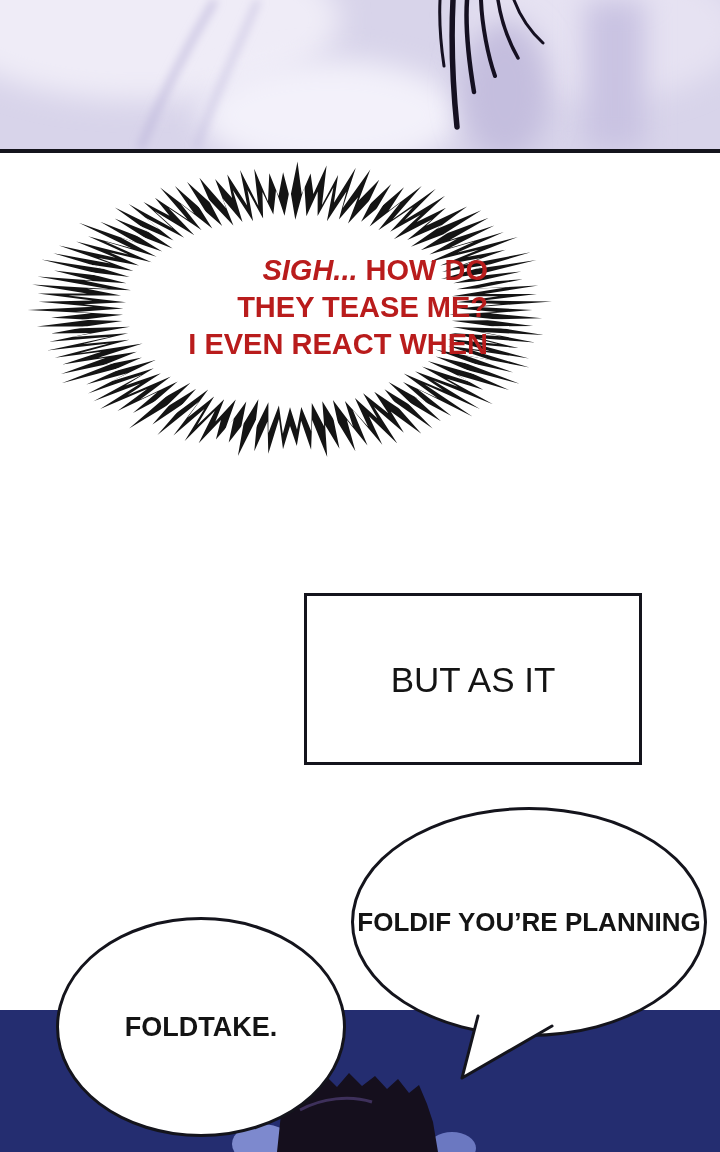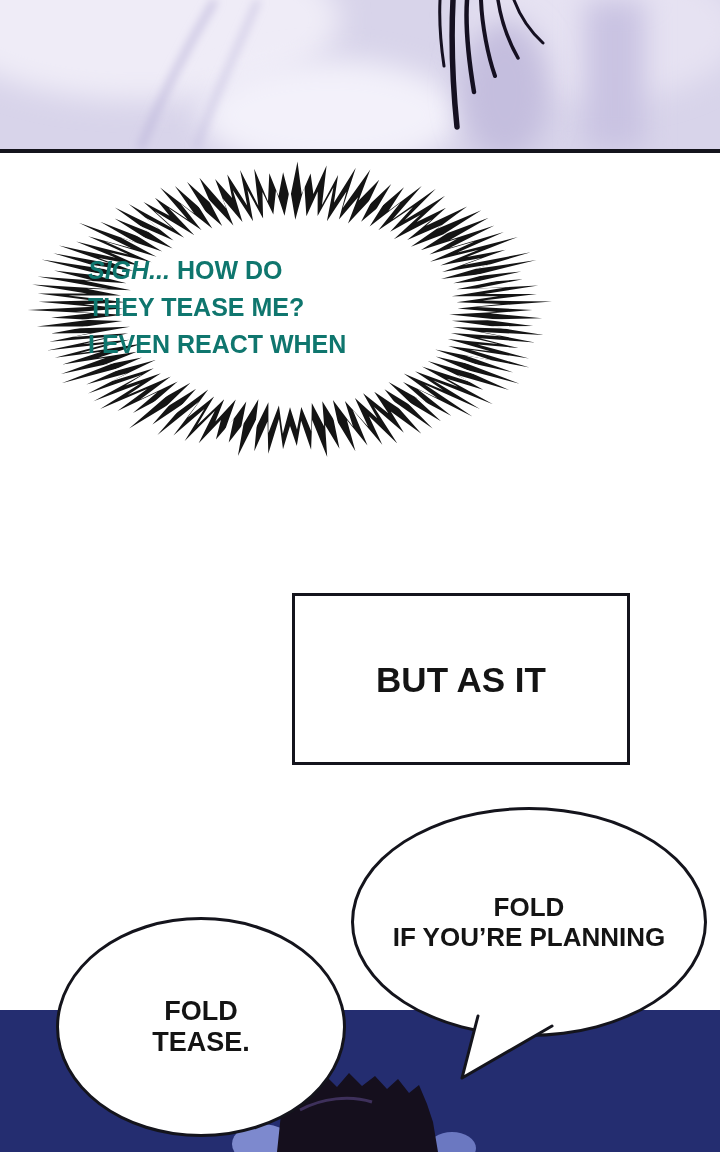--- a/index.html
+++ b/index.html
@@ -18,35 +18,35 @@
   }
 
   
   .panel-bottom { position: absolute; left: 0; top: 1010px; width: 720px; height: 142px; z-index: 1; }
 
   
   .burst { position: absolute; left: 18px; top: 156px; z-index: 2; }
 
   .thought-text {
     position: absolute; left: 88px; top: 252px; width: 400px; z-index: 2;
-    text-align: left; font-weight: 700; font-size: 25px; line-height: 37px;
-    color: #0f766e;
+    text-align: right; font-weight: 700; font-size: 29px; line-height: 37px;
+    color: #b91c1c;
   }
   .ital { font-style: italic; }
 
   .caption-box {
-    position: absolute; left: 292px; top: 593px; width: 338px; height: 172px; z-index: 2;
+    position: absolute; left: 304px; top: 593px; width: 338px; height: 172px; z-index: 2;
     background: #ffffff; border: 3px solid #14141c;
     display: flex; flex-direction: column; align-items: center; justify-content: center;
-    font-weight: 700; font-size: 35px; line-height: 47px; color: #141414; text-align: center;
+    font-weight: 400; font-size: 35px; line-height: 47px; color: #141414; text-align: center;
   }
 
   .bubble {
     position: absolute; background: #ffffff; border: 3px solid #14141c; z-index: 3;
-    display: flex; flex-direction: column; align-items: center; justify-content: center;
+    display: flex; flex-direction: row; align-items: center; justify-content: center;
     font-weight: 700; color: #141414; text-align: center;
   }
   .bubble-right {
     left: 351px; top: 807px; width: 356px; height: 230px;
     border-radius: 178px / 115px; font-size: 26px; line-height: 30px;
   }
   .bubble-left {
     left: 56px; top: 917px; width: 290px; height: 220px;
     border-radius: 145px / 110px; font-size: 27px; line-height: 31px;
   }
@@ -115,16 +115,16 @@
     <div>FOLD</div>
     <div>IF YOU’RE PLANNING</div>
   </div>
 
   <svg class="tail-right" width="110" height="80" viewBox="0 0 110 80">
     <path d="M 30,4 L 14,66 L 104,14" fill="#ffffff" stroke="#14141c" stroke-width="3" stroke-linejoin="round" stroke-linecap="round"></path>
   </svg>
 
   <div class="bubble bubble-left">
     <div>FOLD</div>
-    <div>TEASE.</div>
+    <div>TAKE.</div>
   </div>
 
 </div>
 
 </body></html>

